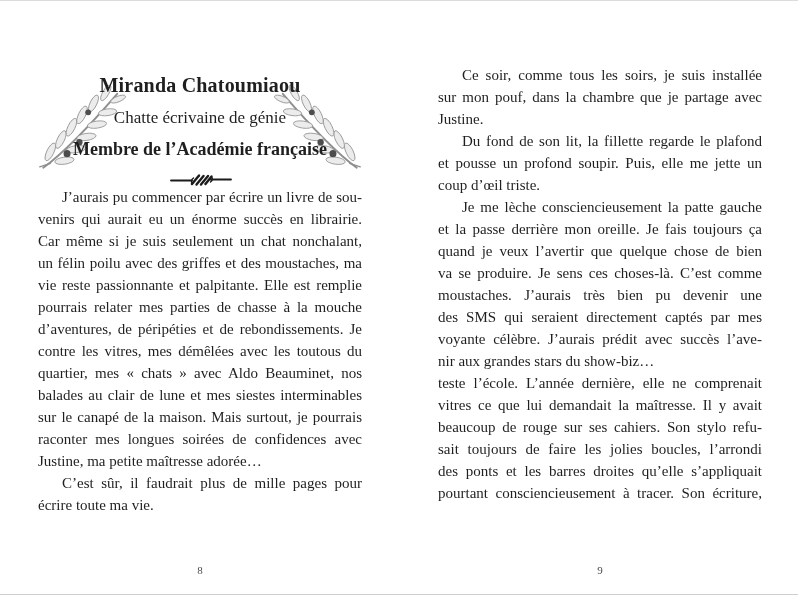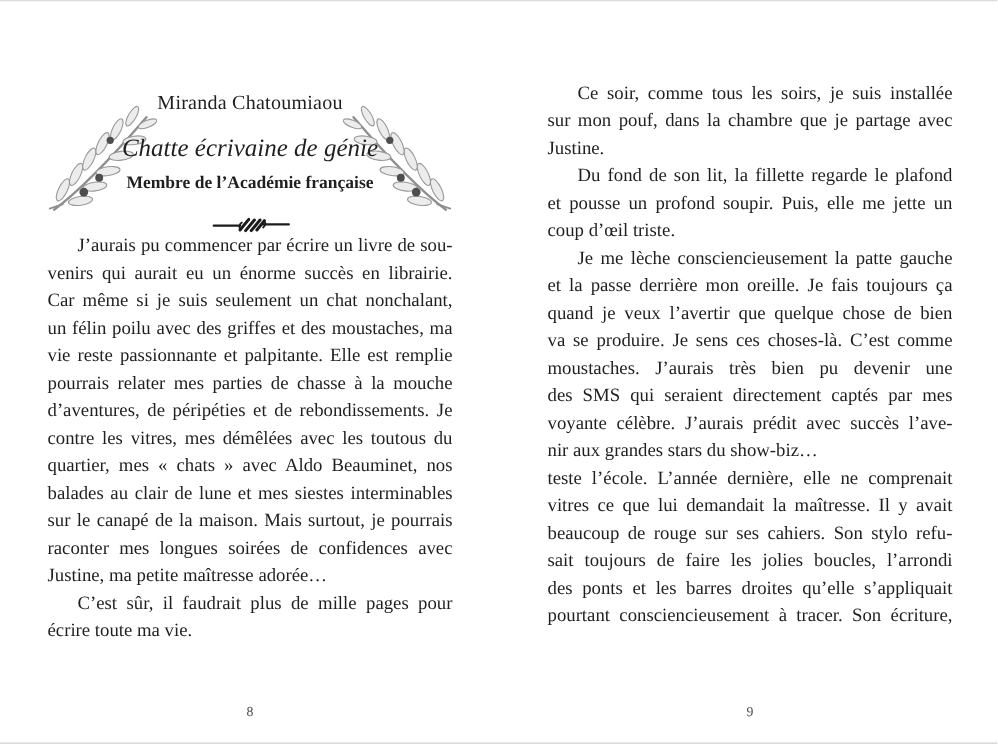--- a/index.html
+++ b/index.html
@@ -7,23 +7,23 @@
     position:relative; width:798px; height:601px; background:#ffffff;
     font-family:"Liberation Serif","DejaVu Serif",serif; color:#1f1f1f;
     overflow:hidden;
   }
   .rule { position:absolute; left:0; right:0; height:1px; }
   .rule.top { top:0; background:#dcdcdc; }
   .rule.bottom { top:594px; background:#cfcfcf; }
 
   
   .hdr { position:absolute; left:38px; width:324px; text-align:center; }
-  .hdr.title { top:74px; font-size:16px; font-weight:normal; letter-spacing:.2px; }
-  .hdr.subtitle { top:108px; font-size:20px; font-style:italic; }
-  .hdr.affil { top:139px; font-size:14px; font-weight:bold; }
+  .hdr.title { top:74px; font-size:20px; font-weight:bold; letter-spacing:.2px; }
+  .hdr.subtitle { top:108px; font-size:17px; }
+  .hdr.affil { top:139px; font-size:18px; font-weight:bold; }
 
   .branch { position:absolute; top:84px; width:88px; height:90px; }
   .branch.left { left:38px; }
   .branch.right { left:274px; transform:scaleX(-1); }
   .divider { position:absolute; left:169px; top:171px; width:64px; height:18px; }
 
   
   .bodycol { position:absolute; width:324px; font-size:15px; line-height:22px; }
   .bodycol.left { left:38px; top:186px; }
   .bodycol.right { left:438px; top:64px; }

